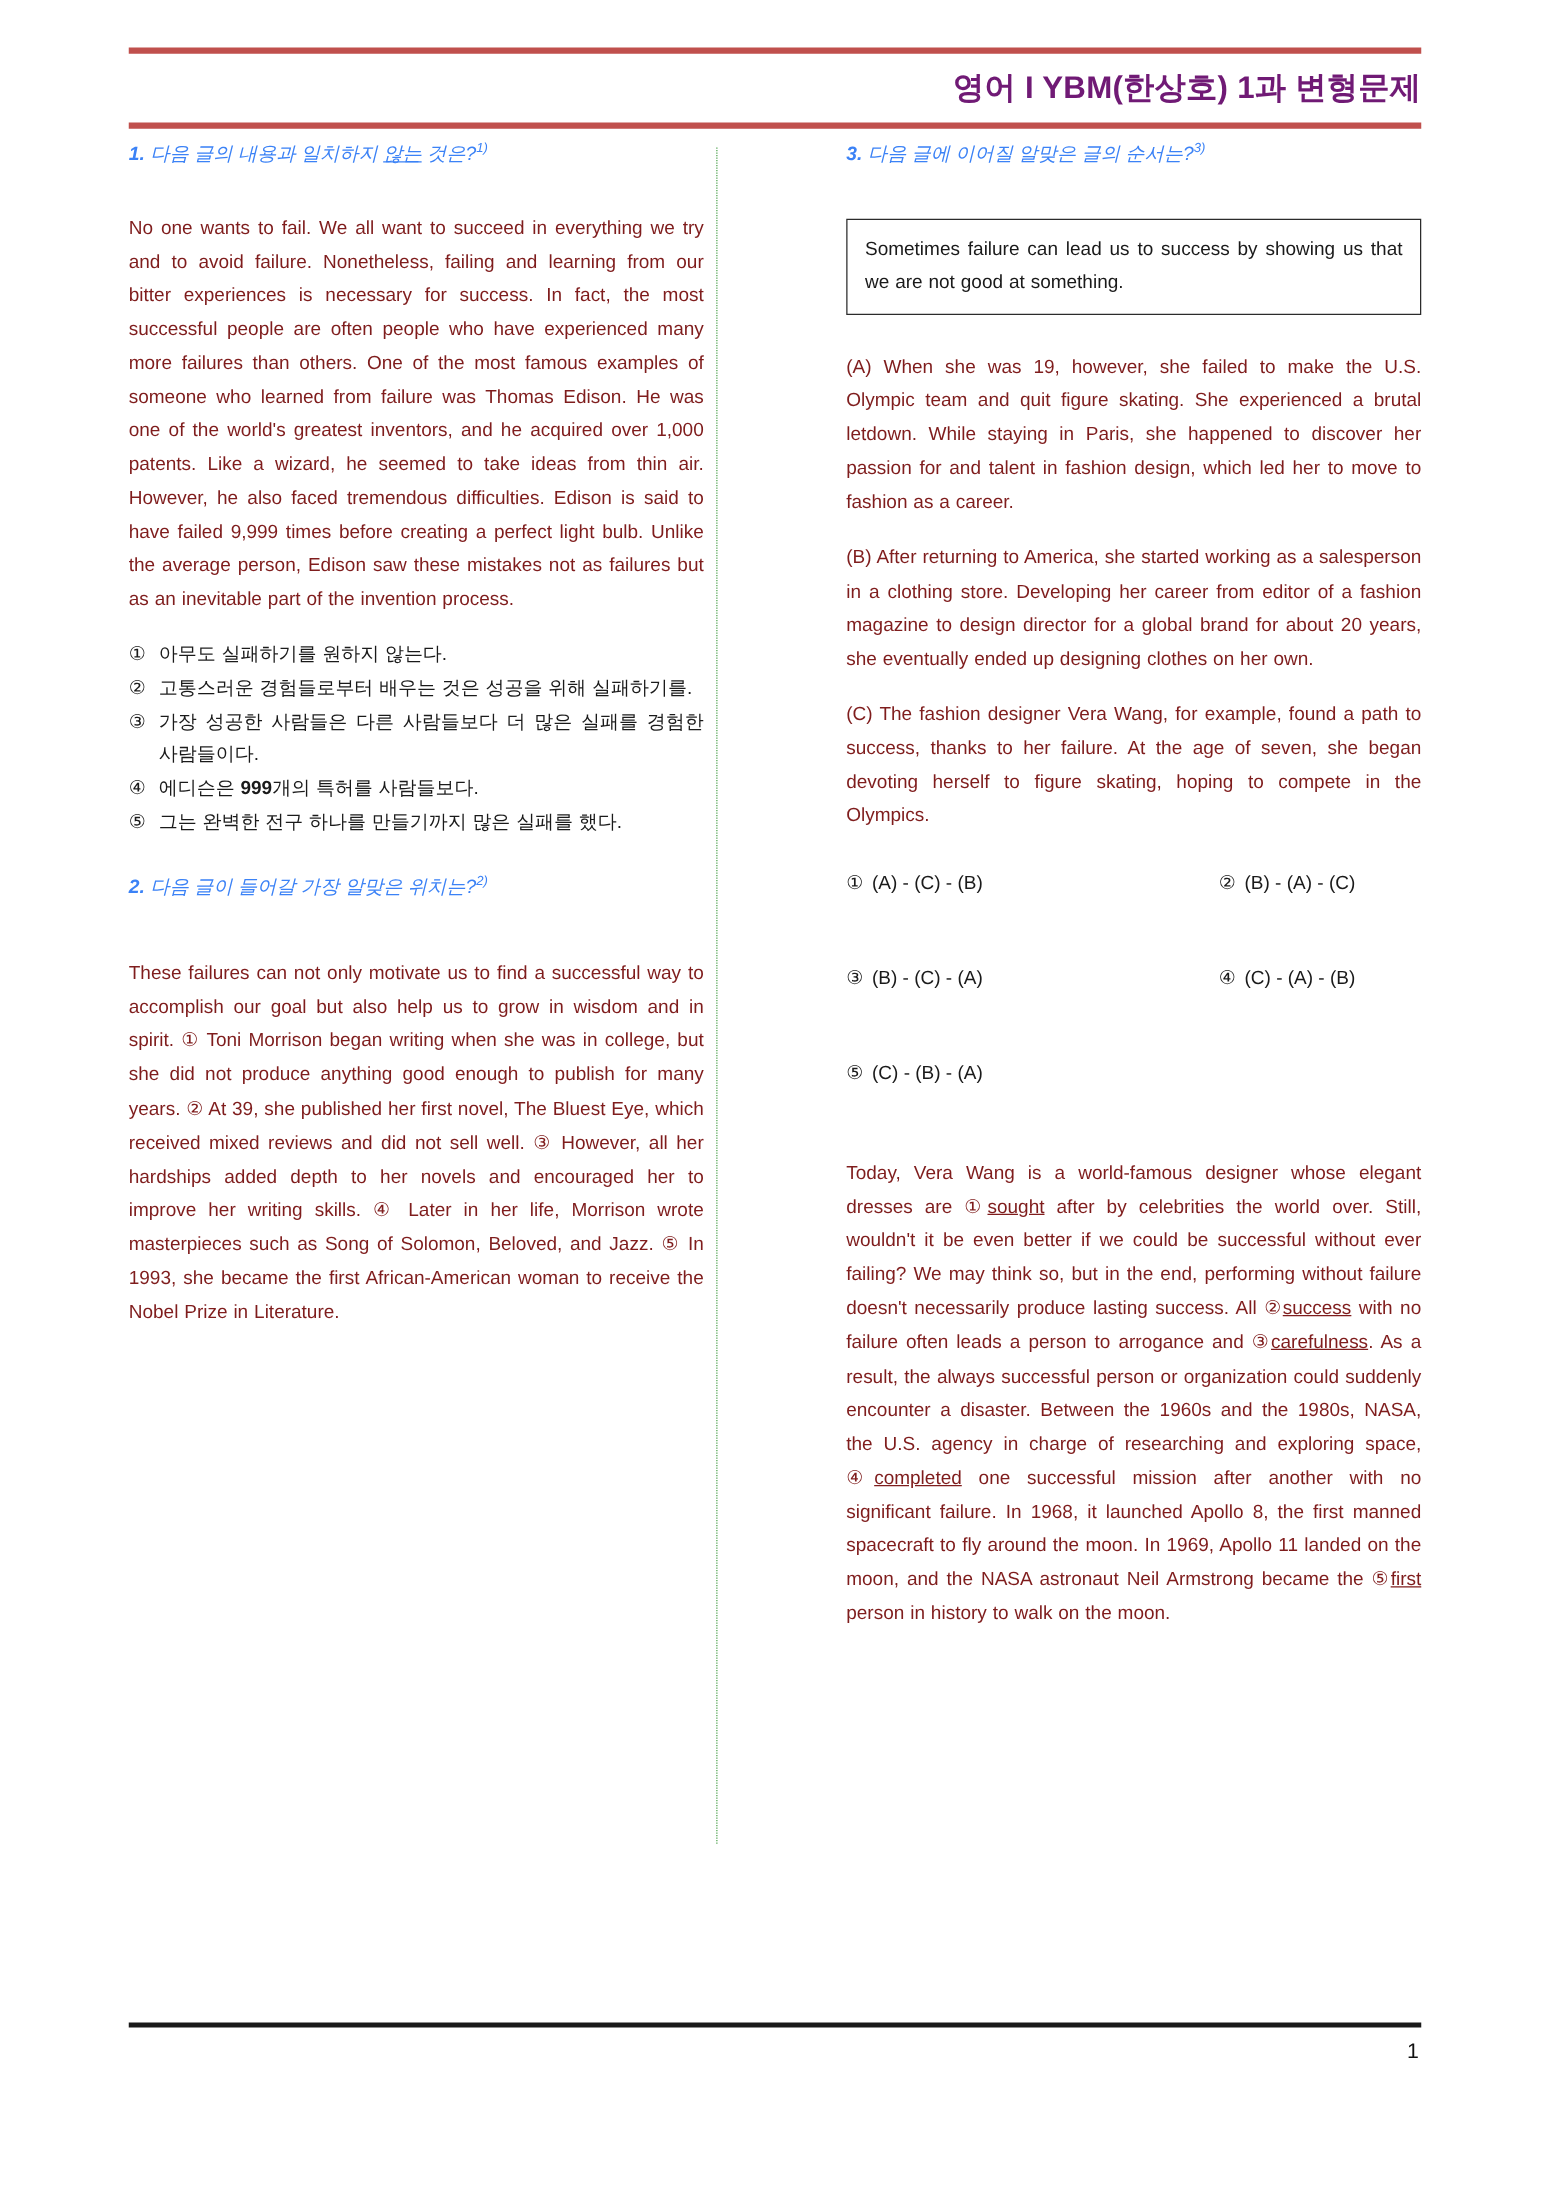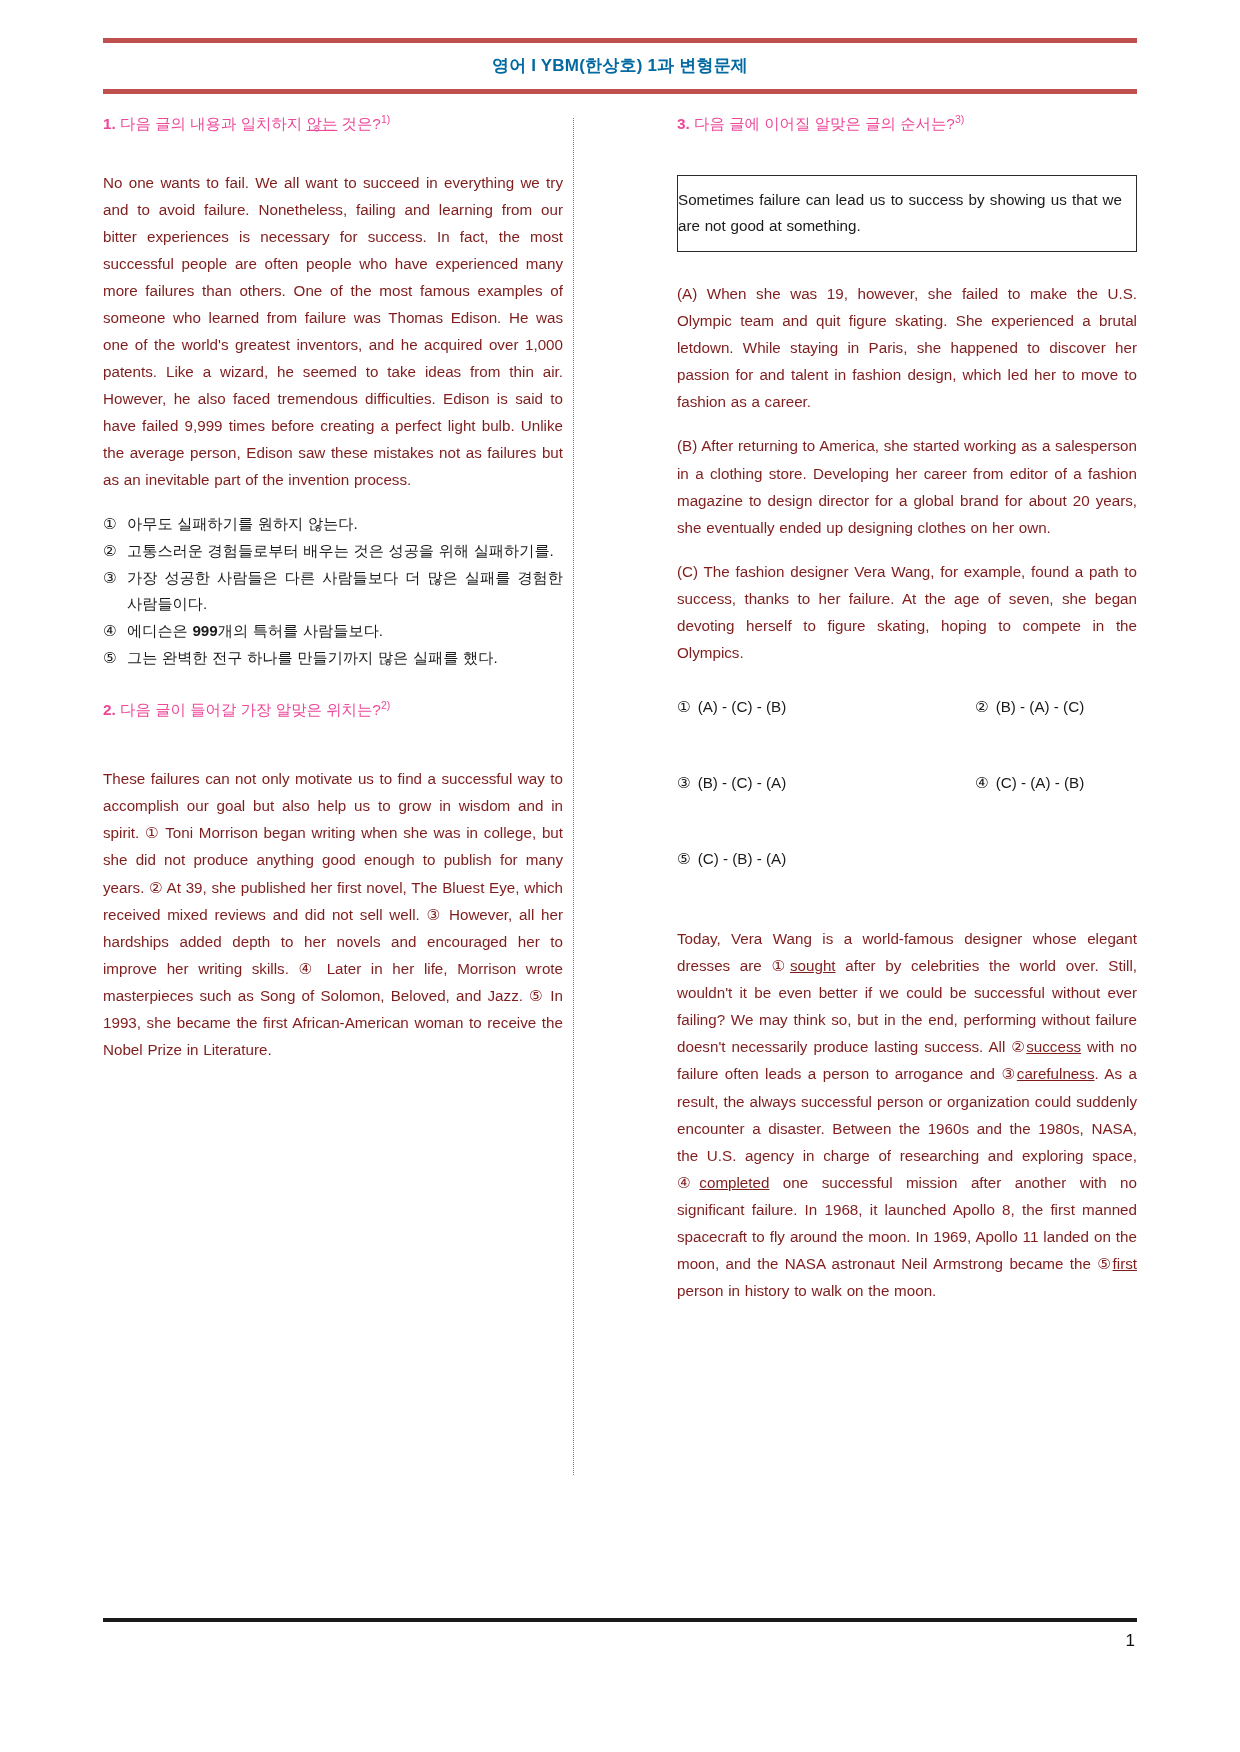--- a/index.html
+++ b/index.html
@@ -24,25 +24,25 @@
     left: 103px;
     top: 38px;
     width: 1034px;
   }
   .rule-top {
     height: 5px;
     background: #c0504d;
     width: 100%;
   }
   .doc-title {
-    text-align: center;
-    font-size: 17px;
+    text-align: right;
+    font-size: 25px;
     font-weight: bold;
     letter-spacing: 0.2px;
-    color: #0369a1;
+    color: #701a75;
     padding: 14px 0 13px 0;
     line-height: 1.1;
   }
   .rule-bottom {
     height: 5px;
     background: #c0504d;
     width: 100%;
   }
 
   
@@ -65,23 +65,24 @@
     top: 118px;
     width: 0;
     height: 1357px;
     border-left: 1.5px dotted #4ea24e;
   }
 
   
   .qhead {
     font-size: 15.4px;
     line-height: 1.62;
-    color: #ec4899;
+    color: #3b82f6;
     margin: 0 0 6px 0;
     text-align: left;
+    font-style: italic;
   }
   .qhead .qnum {
     font-weight: bold;
   }
   .qhead u { text-decoration: underline; }
   sup.fn {
     font-size: 10.5px;
     vertical-align: super;
     line-height: 0;
   }
@@ -97,21 +98,21 @@
   }
   p.passage:last-child { margin-bottom: 0; }
   p.passage u { text-decoration: underline; }
 
   .spacer-lg { height: 26px; }
   .spacer-sm { height: 10px; }
 
   
   .excerpt-box {
     border: 1.3px solid #2b2b2b;
-    padding: 11px 14px 12px 0;
+    padding: 11px 14px 12px 14px;
     margin: 6px 0 18px 0;
     box-sizing: border-box;
   }
   .excerpt-box p {
     margin: 0;
     font-size: 15.2px;
     line-height: 1.72;
     text-align: justify;
     word-spacing: 0.5px;
   }

